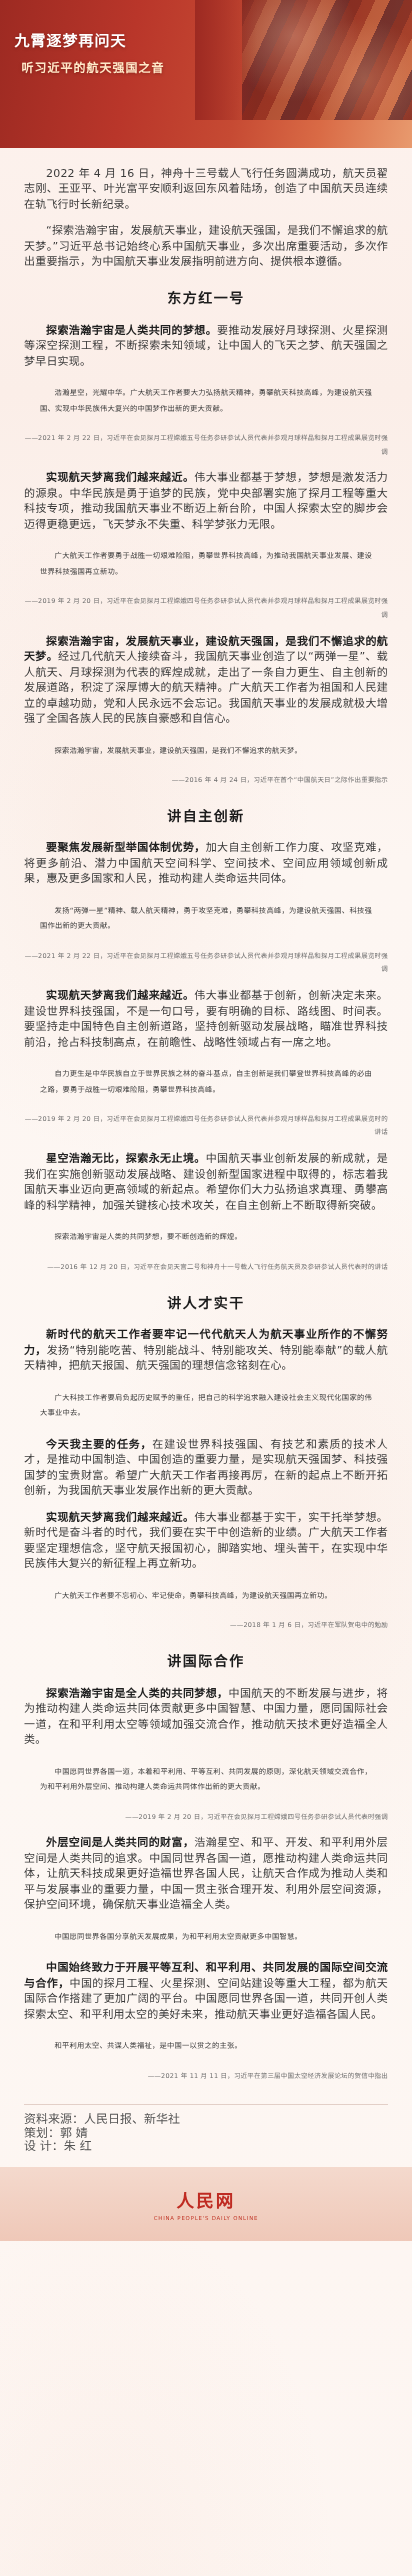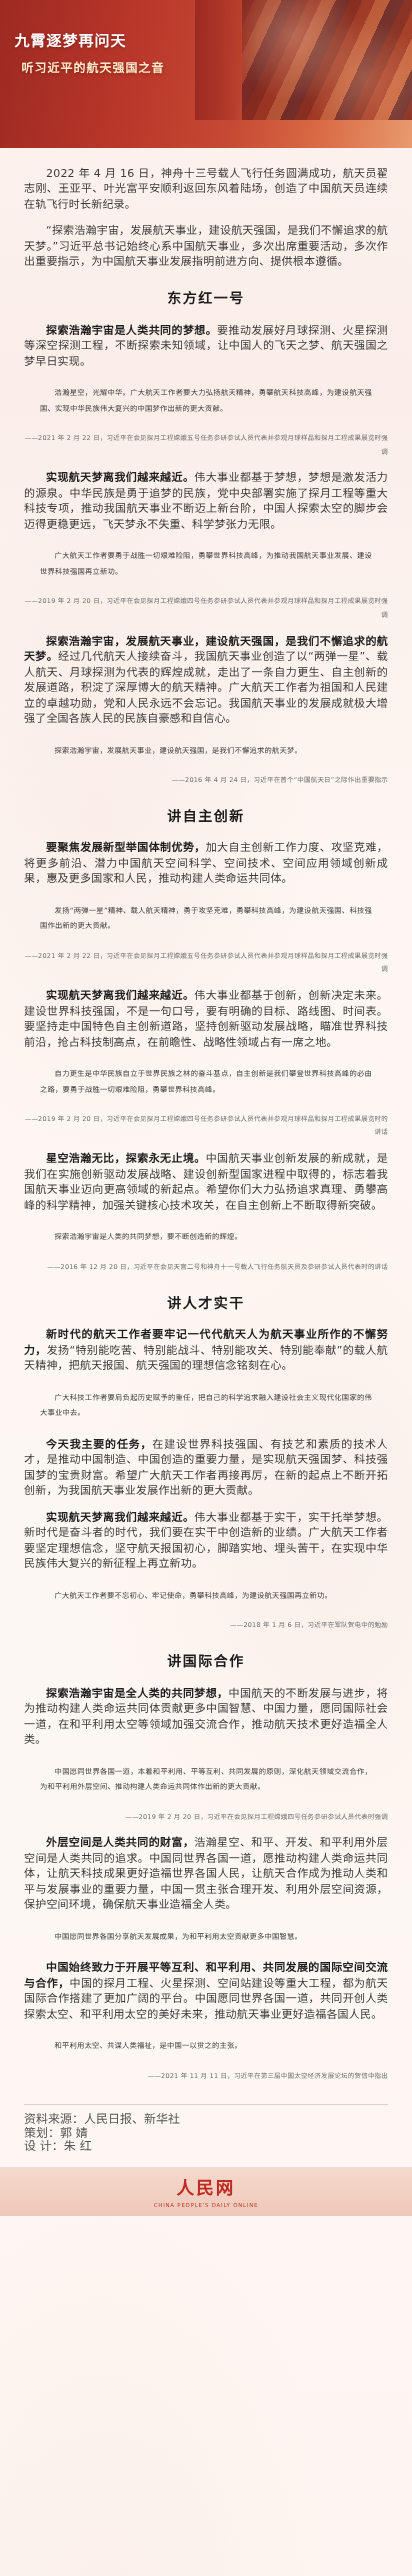--- a/index.html
+++ b/index.html
@@ -145,21 +145,21 @@
     font-size: 12px;
     line-height: 13.4px;
     color: #555;
   }
 
   
   .footer {
     position: relative;
     z-index: 2;
     margin-top: 13.4px;
-    height: 49px;
+    height: 74px;
     background: linear-gradient(180deg, #f4d9cd 0%, #efc8b8 100%);
     display: flex;
     flex-direction: column;
     align-items: center;
     justify-content: center;
     gap: 3.1px;
   }
   .footer .logo-cn {
     font-family: "DejaVu Serif", "Liberation Serif", serif;
     font-weight: bold;

